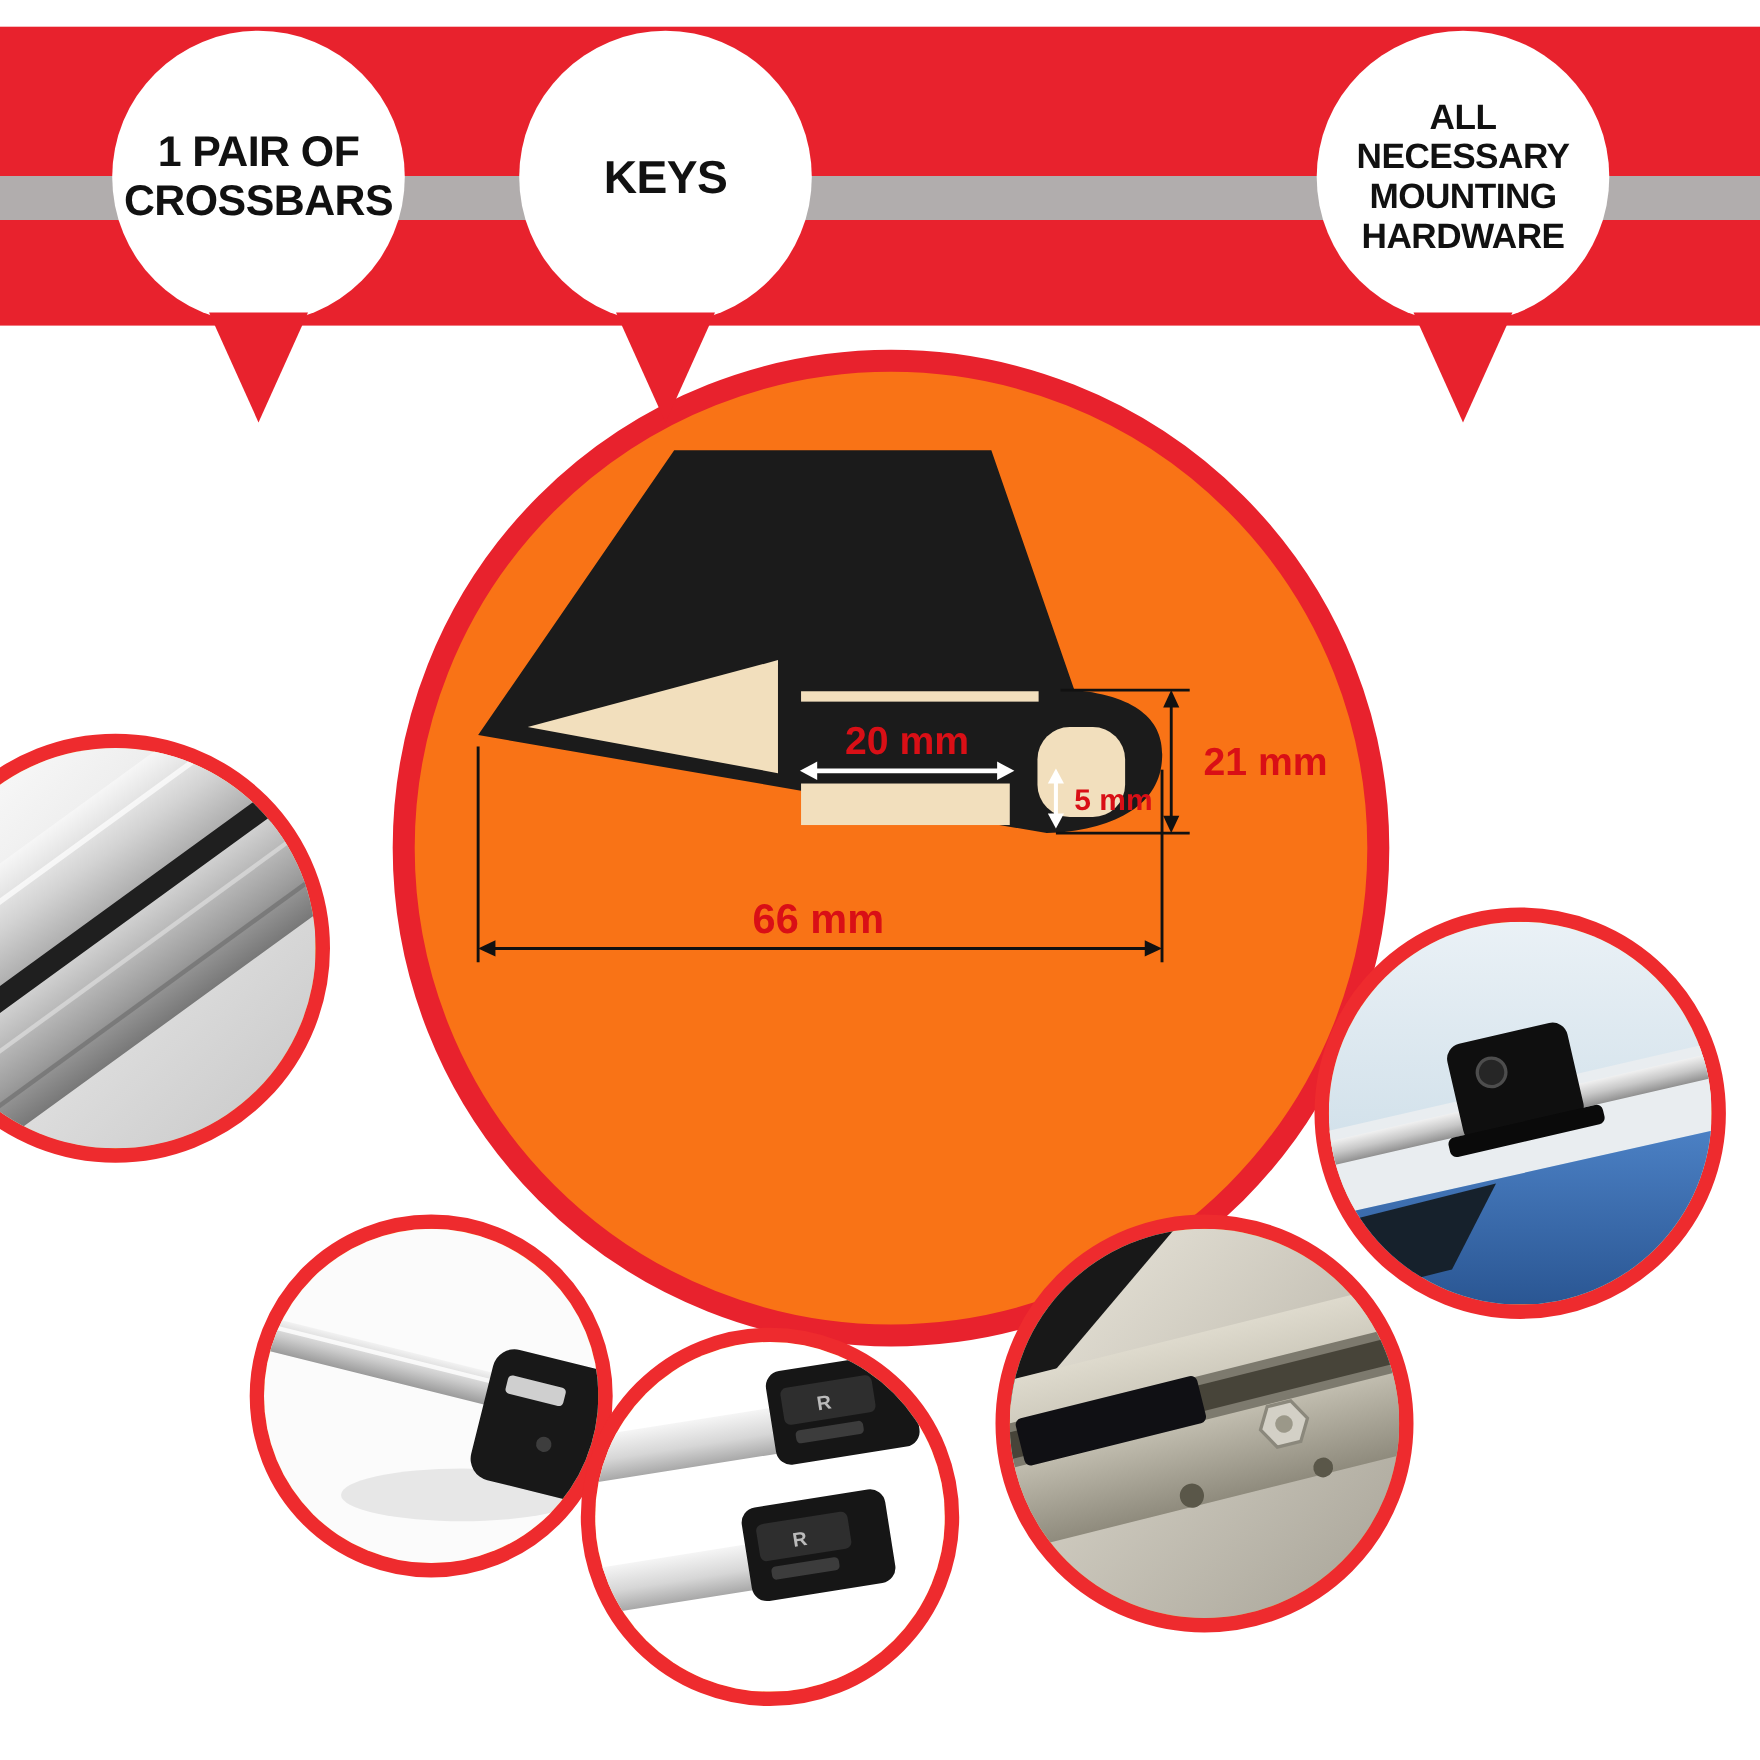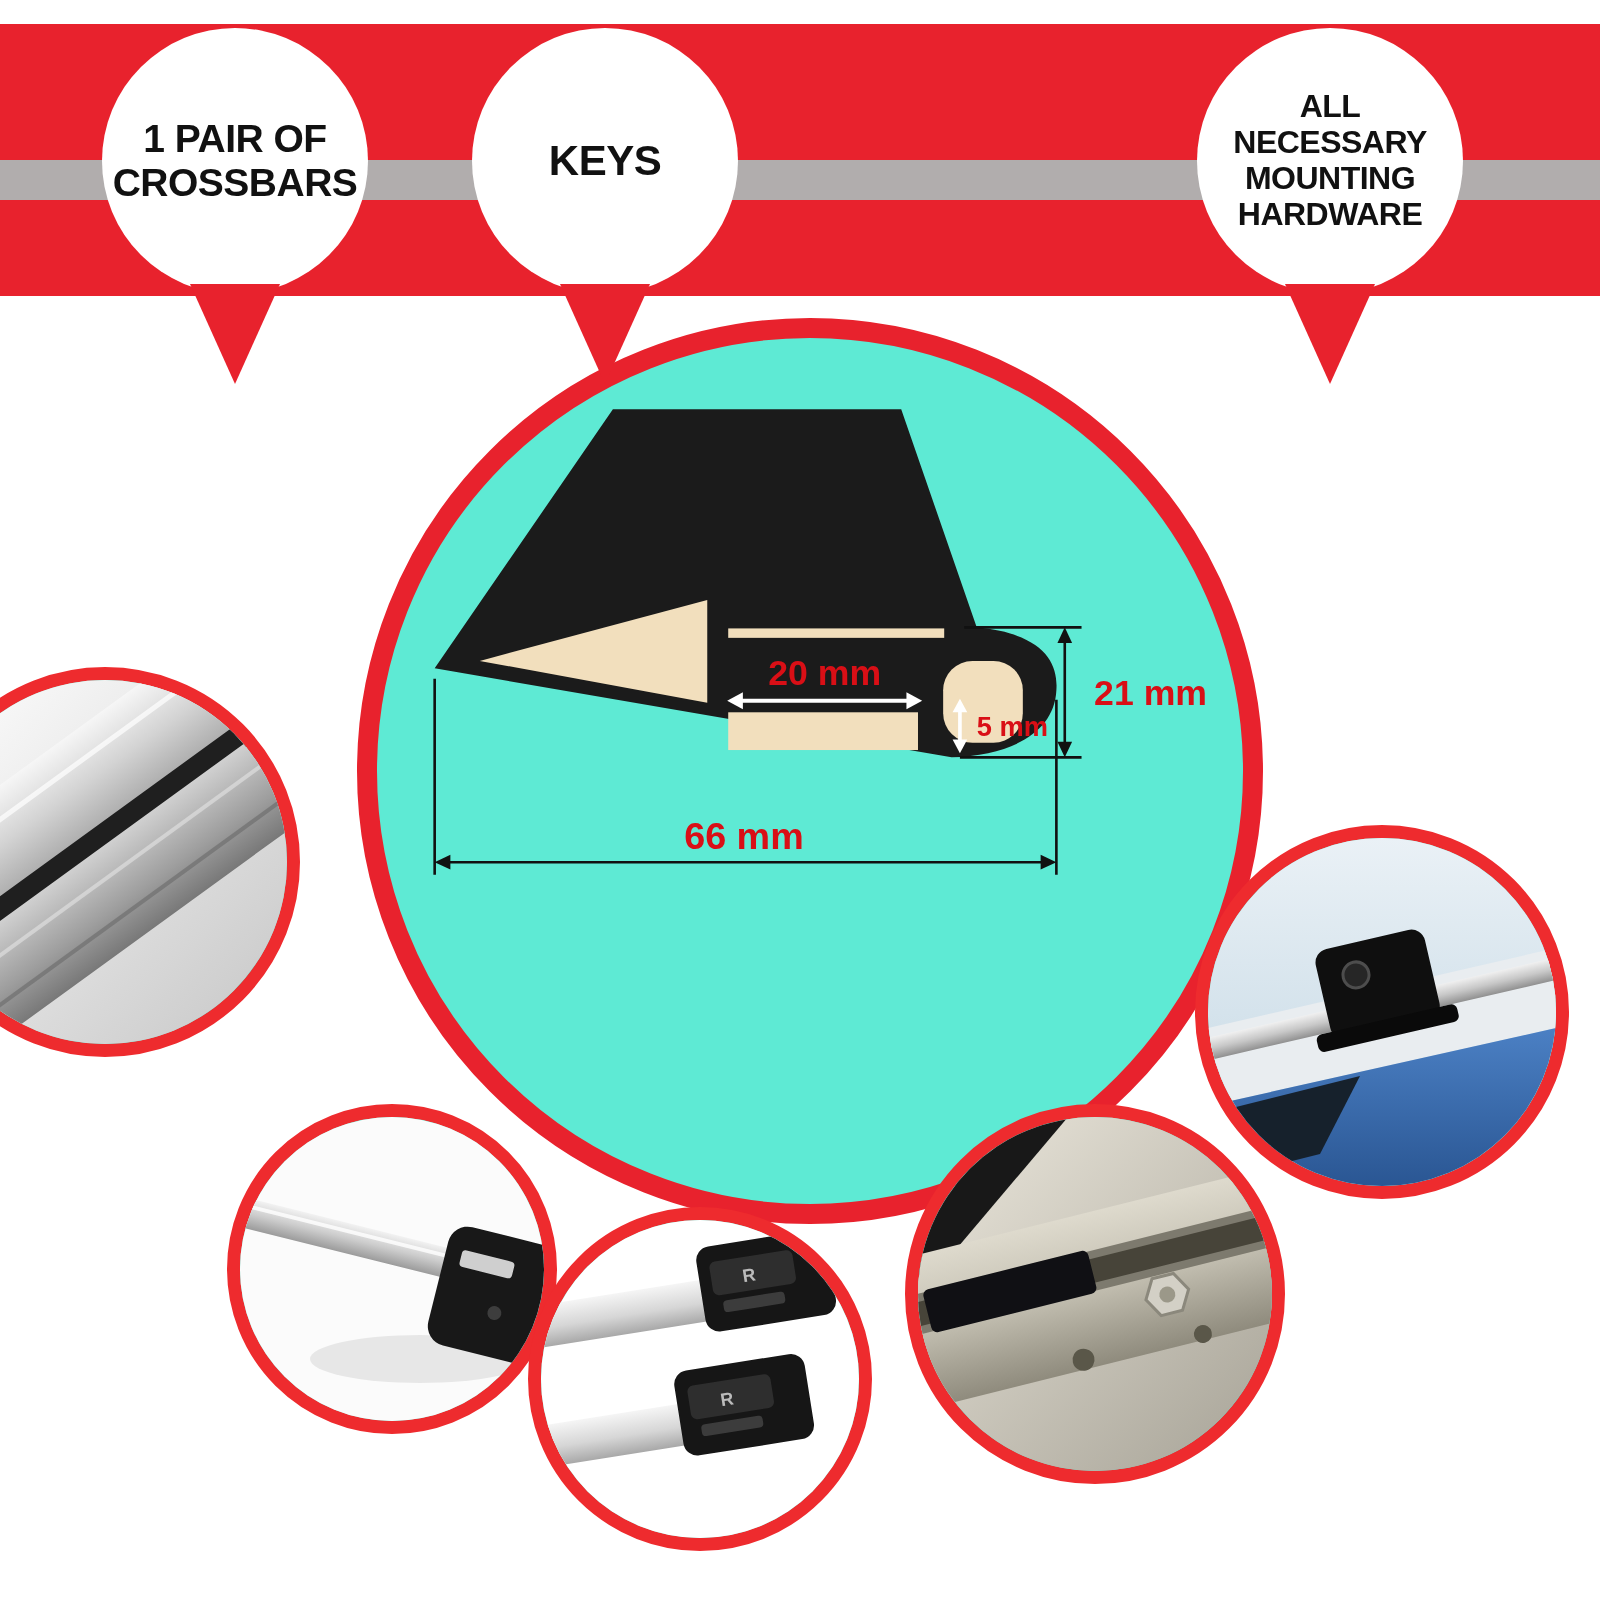--- a/index.html
+++ b/index.html
@@ -17,21 +17,21 @@
   .bubble-label { white-space:pre-line; font-weight:bold; color:#111111; line-height:1.12; letter-spacing:-0.5px; }
   .b1 .bubble-label { font-size:39px; }
   .b2 .bubble-label { font-size:42px;text-align:center; }
   .b3 .bubble-label { font-size:34px; }
   .b4 .bubble-label { font-size:32px; }
   .pointer { position:absolute; left:88px; top:256px; width:0; height:0;
              border-left:45px solid transparent; border-right:45px solid transparent;
              border-top:100px solid #e8222d; }
 
   
-  .ring { position:absolute; border-radius:50%; background:#5eead4; overflow:hidden; }
+  .ring { position:absolute; border-radius:50%; background:#f97316; overflow:hidden; }
   .big-circle { left:357px; top:294px; width:906px; height:906px; border:20px solid #e8222d; z-index:2; }
   .photo-circle { border:13px solid #ee2b2e; }
   .c-left   { left:-90px;  top:643px;  width:390px; height:390px; z-index:4; }
   .c-bl     { left:227px;  top:1080px; width:330px; height:330px; z-index:5; }
   .c-bc     { left:528px;  top:1183px; width:344px; height:344px; z-index:7; }
   .c-mr     { left:905px;  top:1080px; width:380px; height:380px; z-index:6; }
   .c-right  { left:1195px; top:801px;  width:374px; height:374px; z-index:5; }
   .ring svg { display:block; width:100%; height:100%; }
 </style>
 </head>

